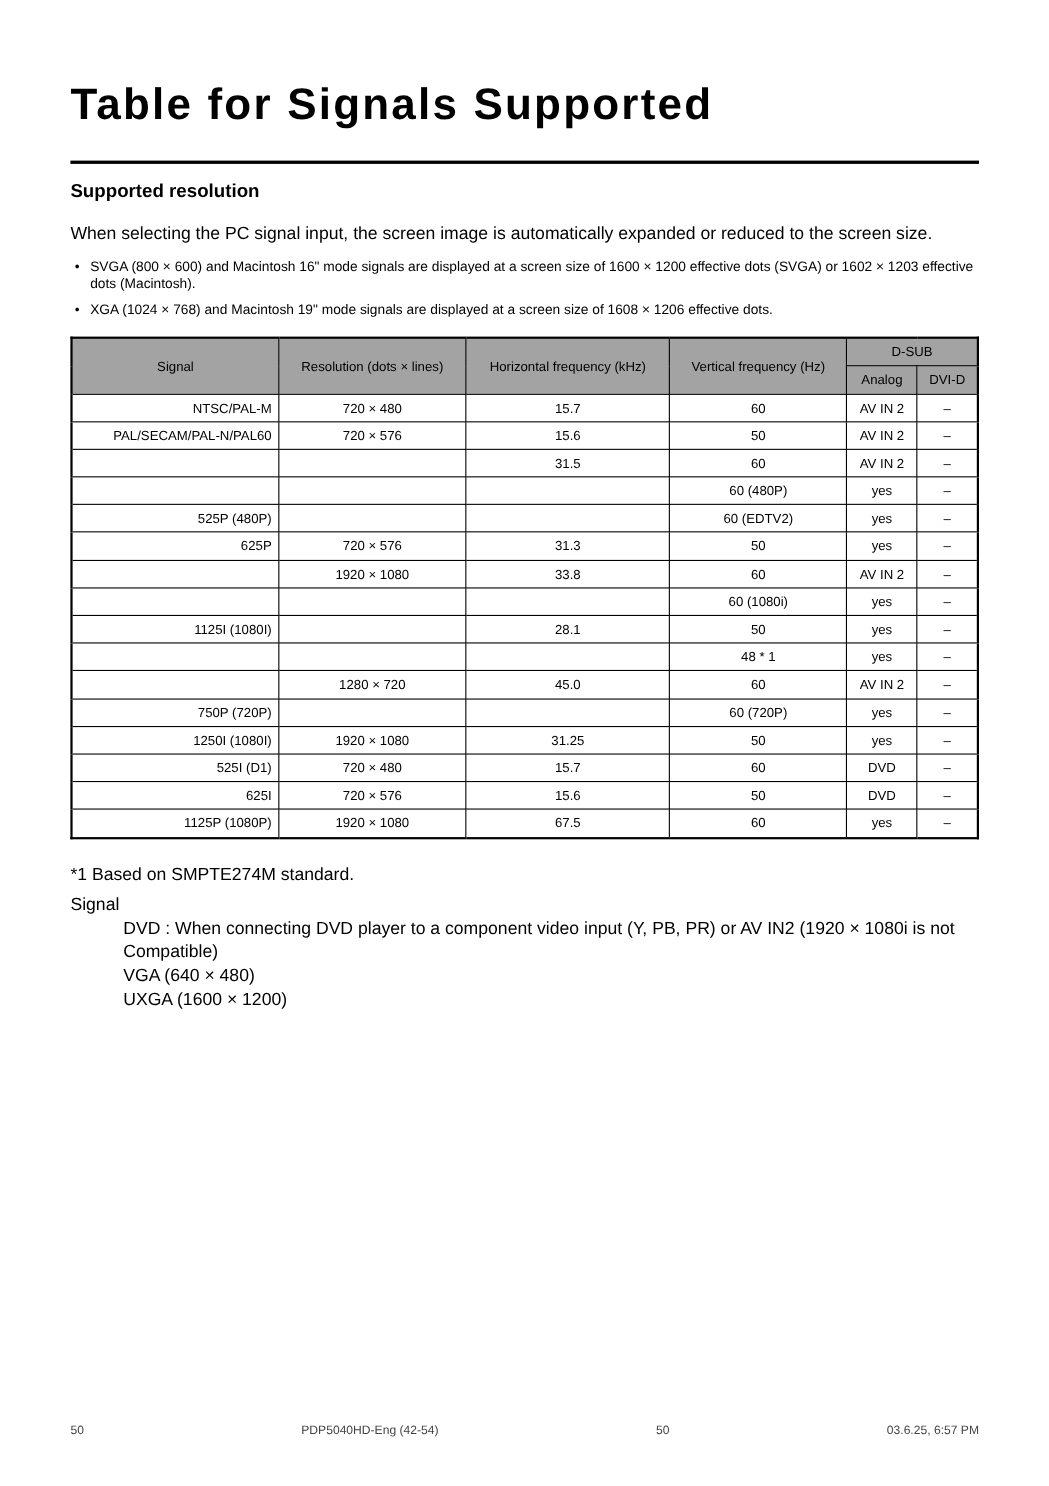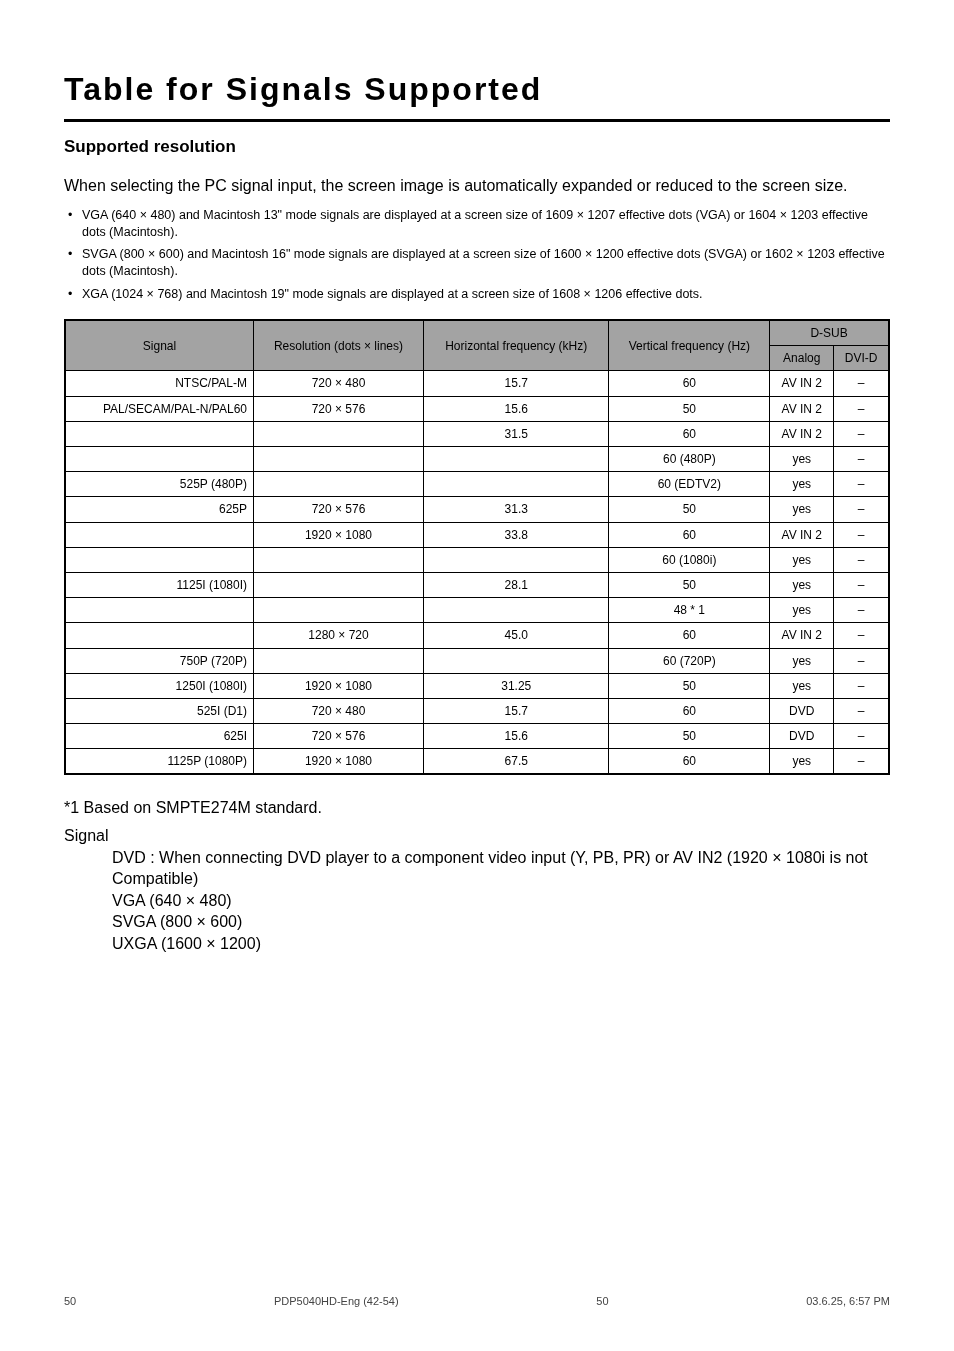--- a/index.html
+++ b/index.html
@@ -9,23 +9,23 @@
     width: 954px;
     font-family: Arial, Helvetica, sans-serif;
     font-size: 13px;
     line-height: 1.35;
     color: #000;
     background: #fff;
   }
   .title {
     font-family: "Arial Black", Arial, Helvetica, sans-serif;
     font-weight: 900;
-    font-size: 32px;
+    font-size: 40px;
     letter-spacing: 2px;
-    padding-bottom: 8px;
+    padding-bottom: 24px;
     border-bottom: 3px solid #000;
     margin: 0 0 14px 0;
     white-space: nowrap;
   }
   .subtitle {
     font-family: "Arial Black", Arial, Helvetica, sans-serif;
     font-weight: 900;
     font-size: 17px;
     margin: 0 0 14px 0;
   }
@@ -82,21 +82,20 @@
   }
 </style>
 </head>
 <body>
 
 <h1 class="title">Table for Signals Supported</h1>
 <h2 class="subtitle">Supported resolution</h2>
 <p class="desc">When selecting the PC signal input, the screen image is automatically expanded or reduced to the screen size.</p>
 
 <ul class="bullets">
-  <li>VGA (640 × 480) and Macintosh 13" mode signals are displayed at a screen size of 1609 × 1207 effective dots (VGA) or 1604 × 1203 effective dots (Macintosh).</li>
   <li>SVGA (800 × 600) and Macintosh 16" mode signals are displayed at a screen size of 1600 × 1200 effective dots (SVGA) or 1602 × 1203 effective dots (Macintosh).</li>
   <li>XGA (1024 × 768) and Macintosh 19" mode signals are displayed at a screen size of 1608 × 1206 effective dots.</li>
 </ul>
 
 <table class="sig">
   <thead>
     <tr>
       <th rowspan="2" class="outer-l outer-t">Signal</th>
       <th rowspan="2" class="outer-t">Resolution (dots × lines)</th>
       <th rowspan="2" class="outer-t">Horizontal frequency (kHz)</th>
@@ -238,21 +237,20 @@
         <td class="outer-r outer-b">–</td>
       </tr>
     </tbody>
 </table>
 
 <div class="notes">
   <div class="hdr">*1   Based on SMPTE274M standard.</div>
   <div>Signal</div>
   <div class="indent">DVD   :   When connecting DVD player to a component video input (Y, PB, PR) or AV IN2 (1920 × 1080i is not Compatible)</div>
   <div class="indent">VGA (640 × 480)</div>
-  <div class="indent">SVGA (800 × 600)</div>
   <div class="indent">UXGA (1600 × 1200)</div>
 </div>
 
 <div class="footer">
   <span>50</span>
   <span>PDP5040HD-Eng (42-54)</span>
   <span>50</span>
   <span>03.6.25, 6:57 PM</span>
 </div>
 

